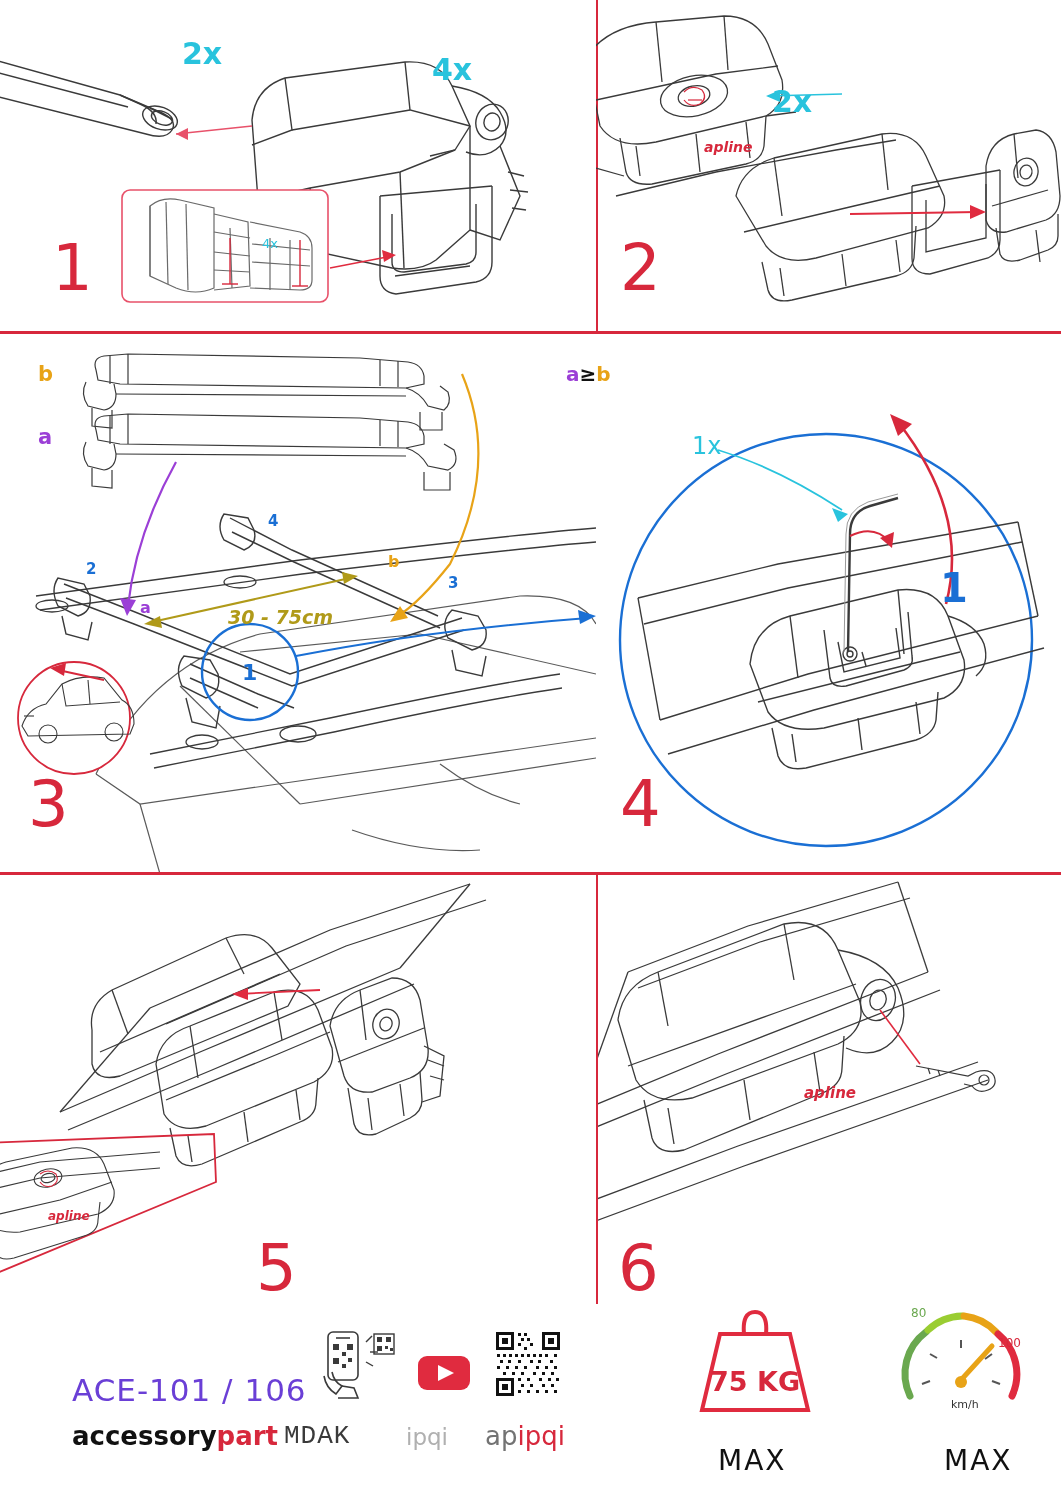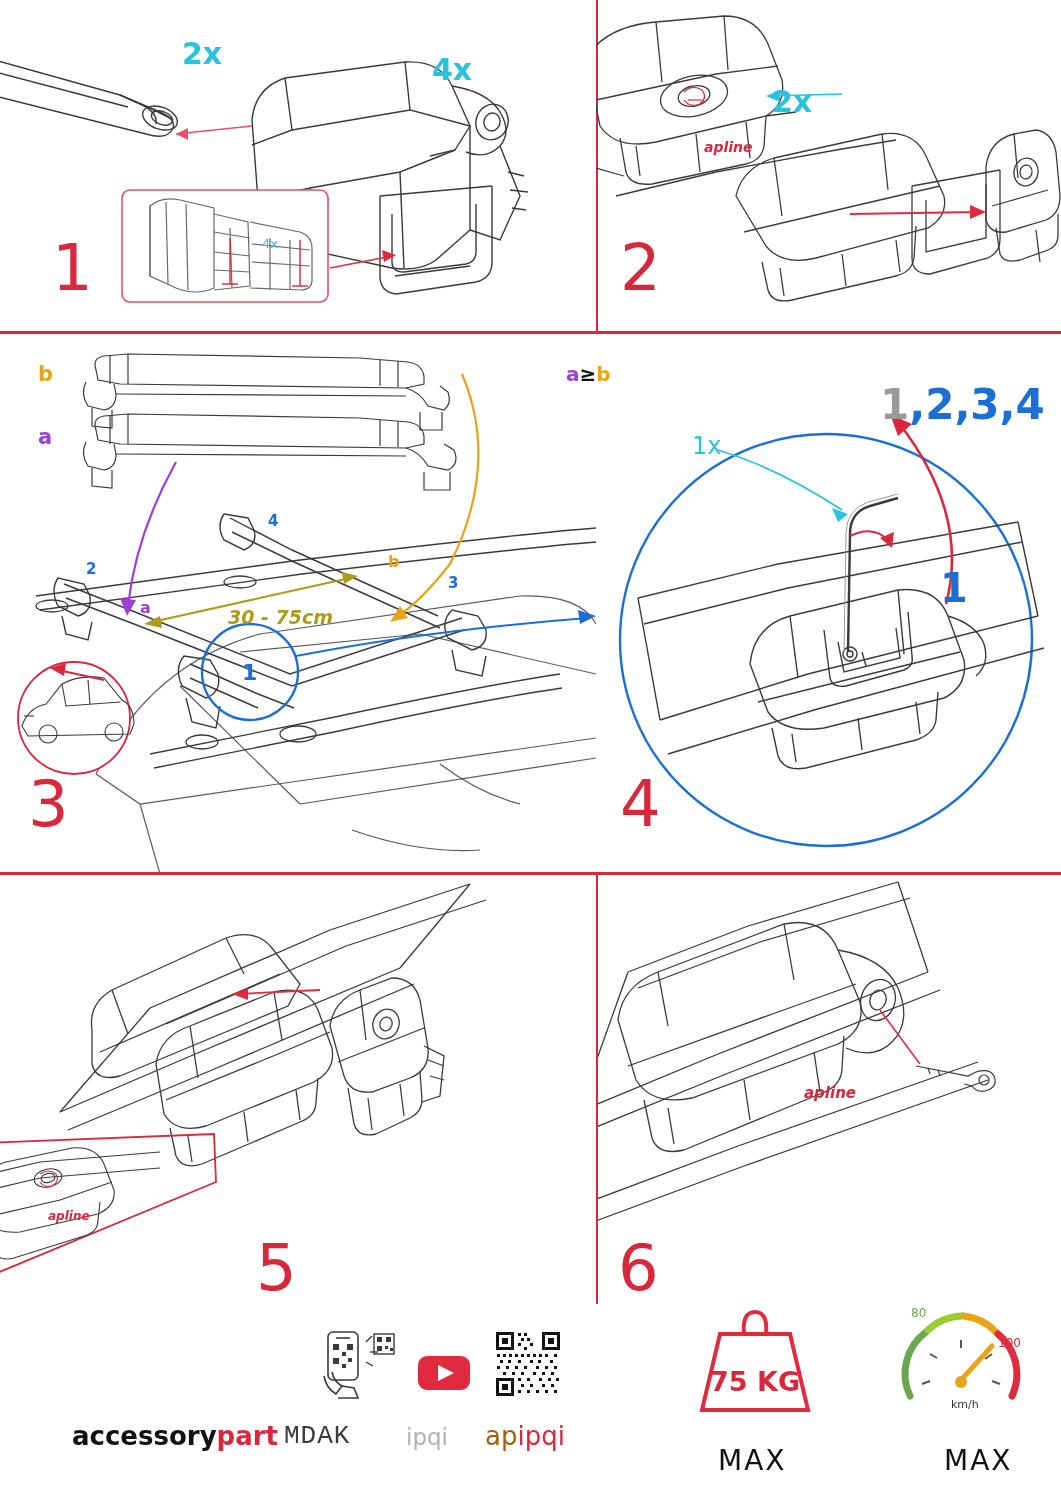--- a/index.html
+++ b/index.html
@@ -98,21 +98,21 @@
     font-size: 23px;
     color: #b0b0b0;
   }
   .brand-apline {
     position: absolute;
     left: 485px;
     top: 1421px;
     font-family: "DejaVu Sans", sans-serif;
     font-size: 26px;
   }
-  .brand-apline .ap { color: #a16207; }
+  .brand-apline .ap { color: #737373; }
   .brand-apline .line { color: #d7283c; }
 
   .max-label {
     position: absolute;
     font-family: "DejaVu Sans", sans-serif;
     font-size: 28px;
     color: #111;
     letter-spacing: 2px;
     margin-top: 16px;
   }
@@ -512,23 +512,20 @@
 
     <g stroke="#d7283c" stroke-width="2" fill="none">
       <path d="M252 202 Q276 190 292 208"></path>
       <polygon points="294,214 296,198 282,204" fill="#d7283c" stroke="none"></polygon>
     </g>
   </svg>
   <div class="ab-text">
     <span class="a">a</span><span class="ge">≥</span><span class="b">b</span>
   </div>
   <div class="onex">1x</div>
-  <div class="order1234">
-    <span class="g">1</span><span class="c">,2,3,4</span>
-  </div>
   <div class="one-big">1</div>
   <div class="step-num" style="left:620px;top:772px;">4</div>
 
   <svg class="panel" style="left:0;top:876px;" width="596" height="430" viewBox="0 0 596 430">
     <g fill="none" stroke="#3a3a3a" stroke-width="1.3">
       <path d="M150 132 L330 54 L470 8"></path>
       <path d="M166 148 L346 70 L486 24"></path>
       <path d="M60 236 L200 176 L400 92"></path>
       <path d="M68 254 L212 194 L414 108"></path>
       <path d="M60 236 L150 132"></path>
@@ -617,20 +614,21 @@
       <circle cx="386" cy="204" r="5"></circle>
       <path d="M330 192 L332 198"></path>
       <path d="M340 194 L342 200"></path>
     </g>
     <g stroke="#e02b3f" stroke-width="1.6" fill="none">
       <path d="M282 134 L322 188"></path>
     </g>
   </svg>
   <div class="step-num" style="left:618px;top:1236px;">6</div>
 
+  <div class="footer-code">ACE-101 / 106</div>
 
   <div class="brand-accessory">
     <span class="a">accessory</span><span class="p">part</span>
   </div>
 
   <svg class="panel" style="left:318px;top:1328px;" width="80" height="76" viewBox="0 0 80 76">
     <g fill="none" stroke="#3a3a3a" stroke-width="1.6">
       <rect x="10" y="4" width="30" height="48" rx="5"></rect>
       <path d="M18 10 L32 10"></path>
       <path d="M14 44 Q16 54 24 58 L18 66 Q8 60 6 48"></path>

